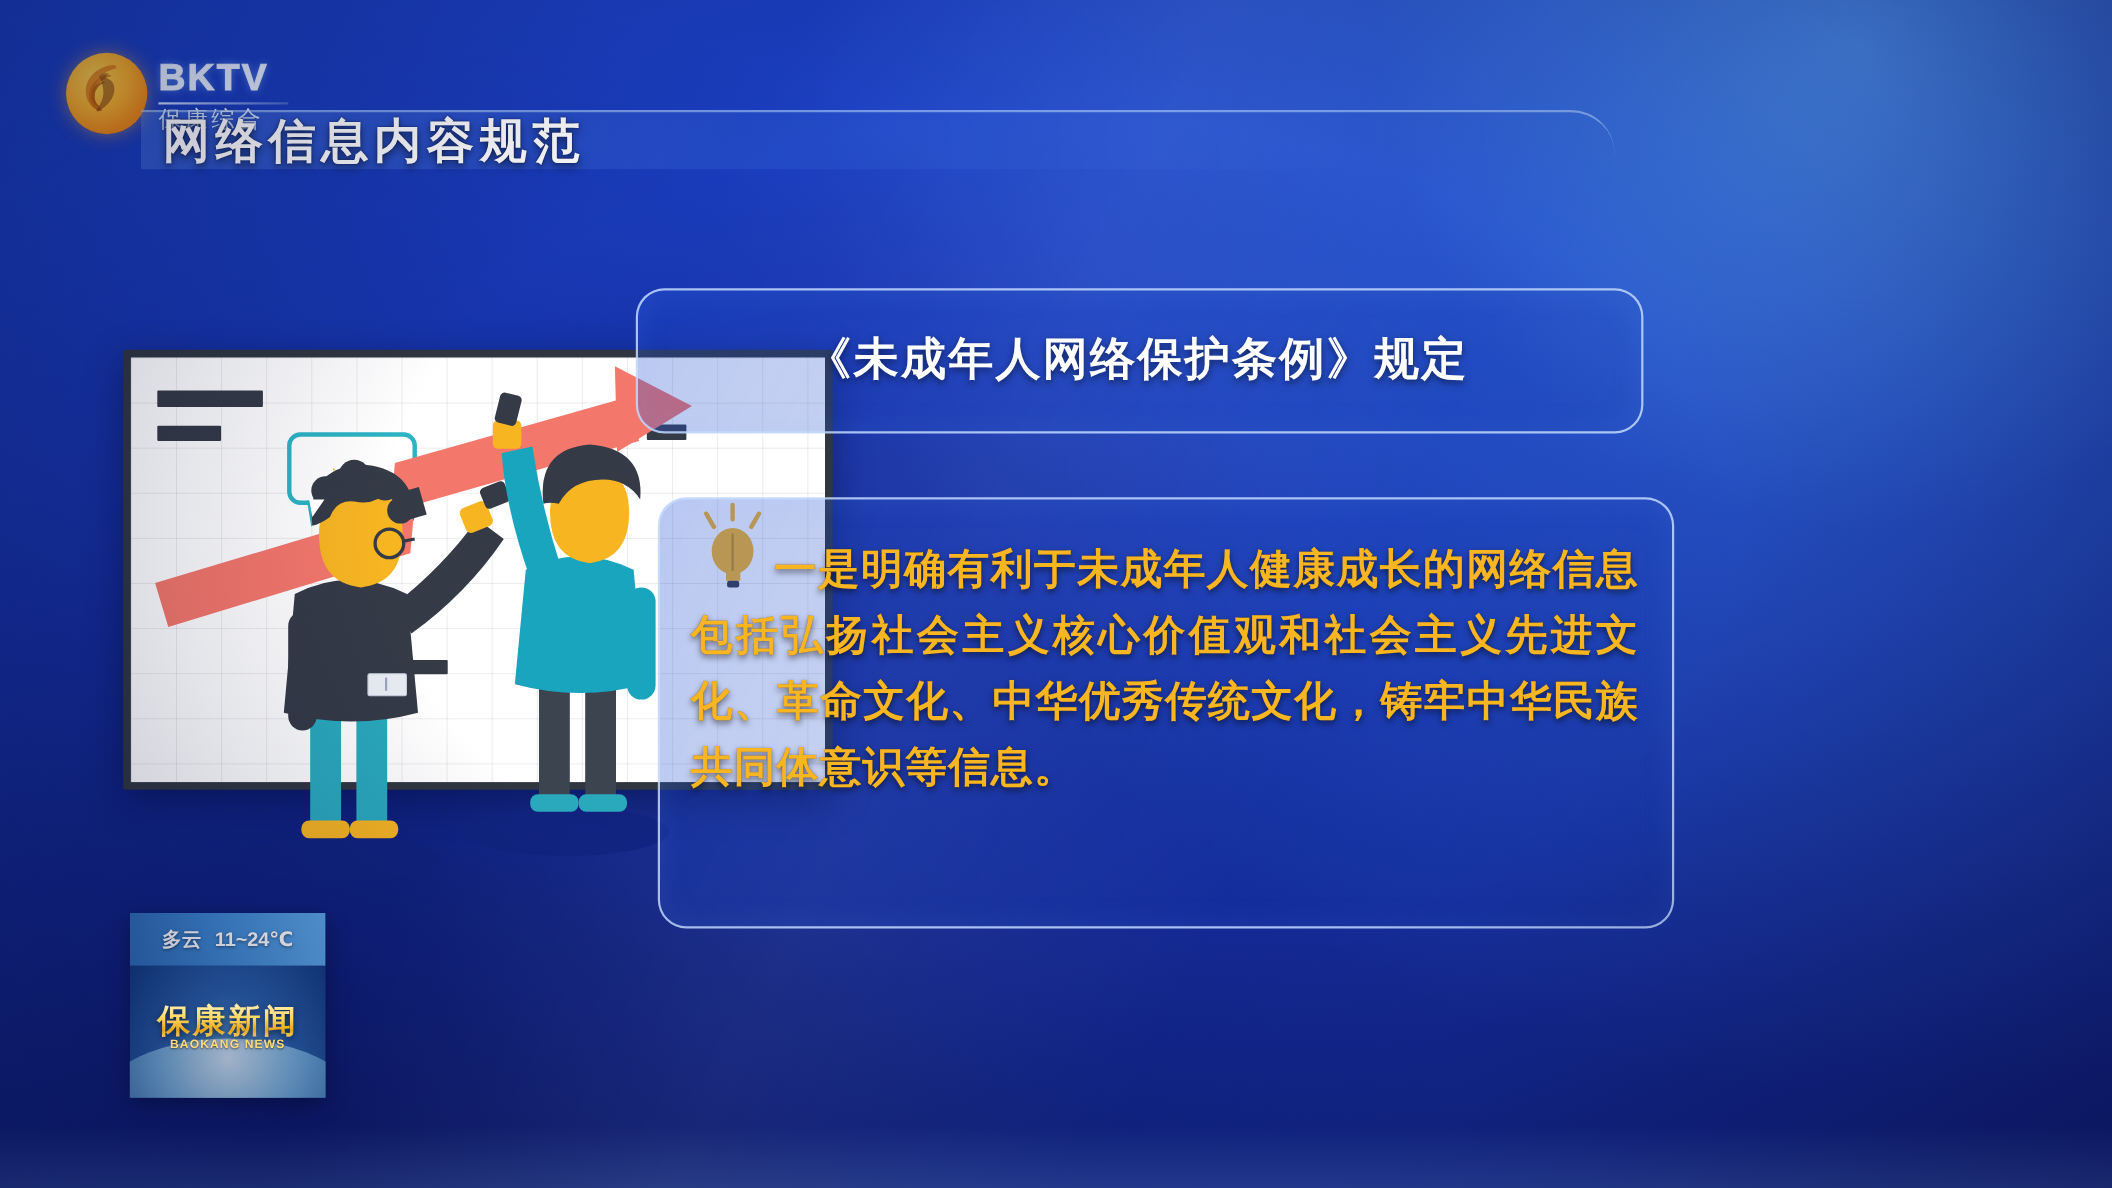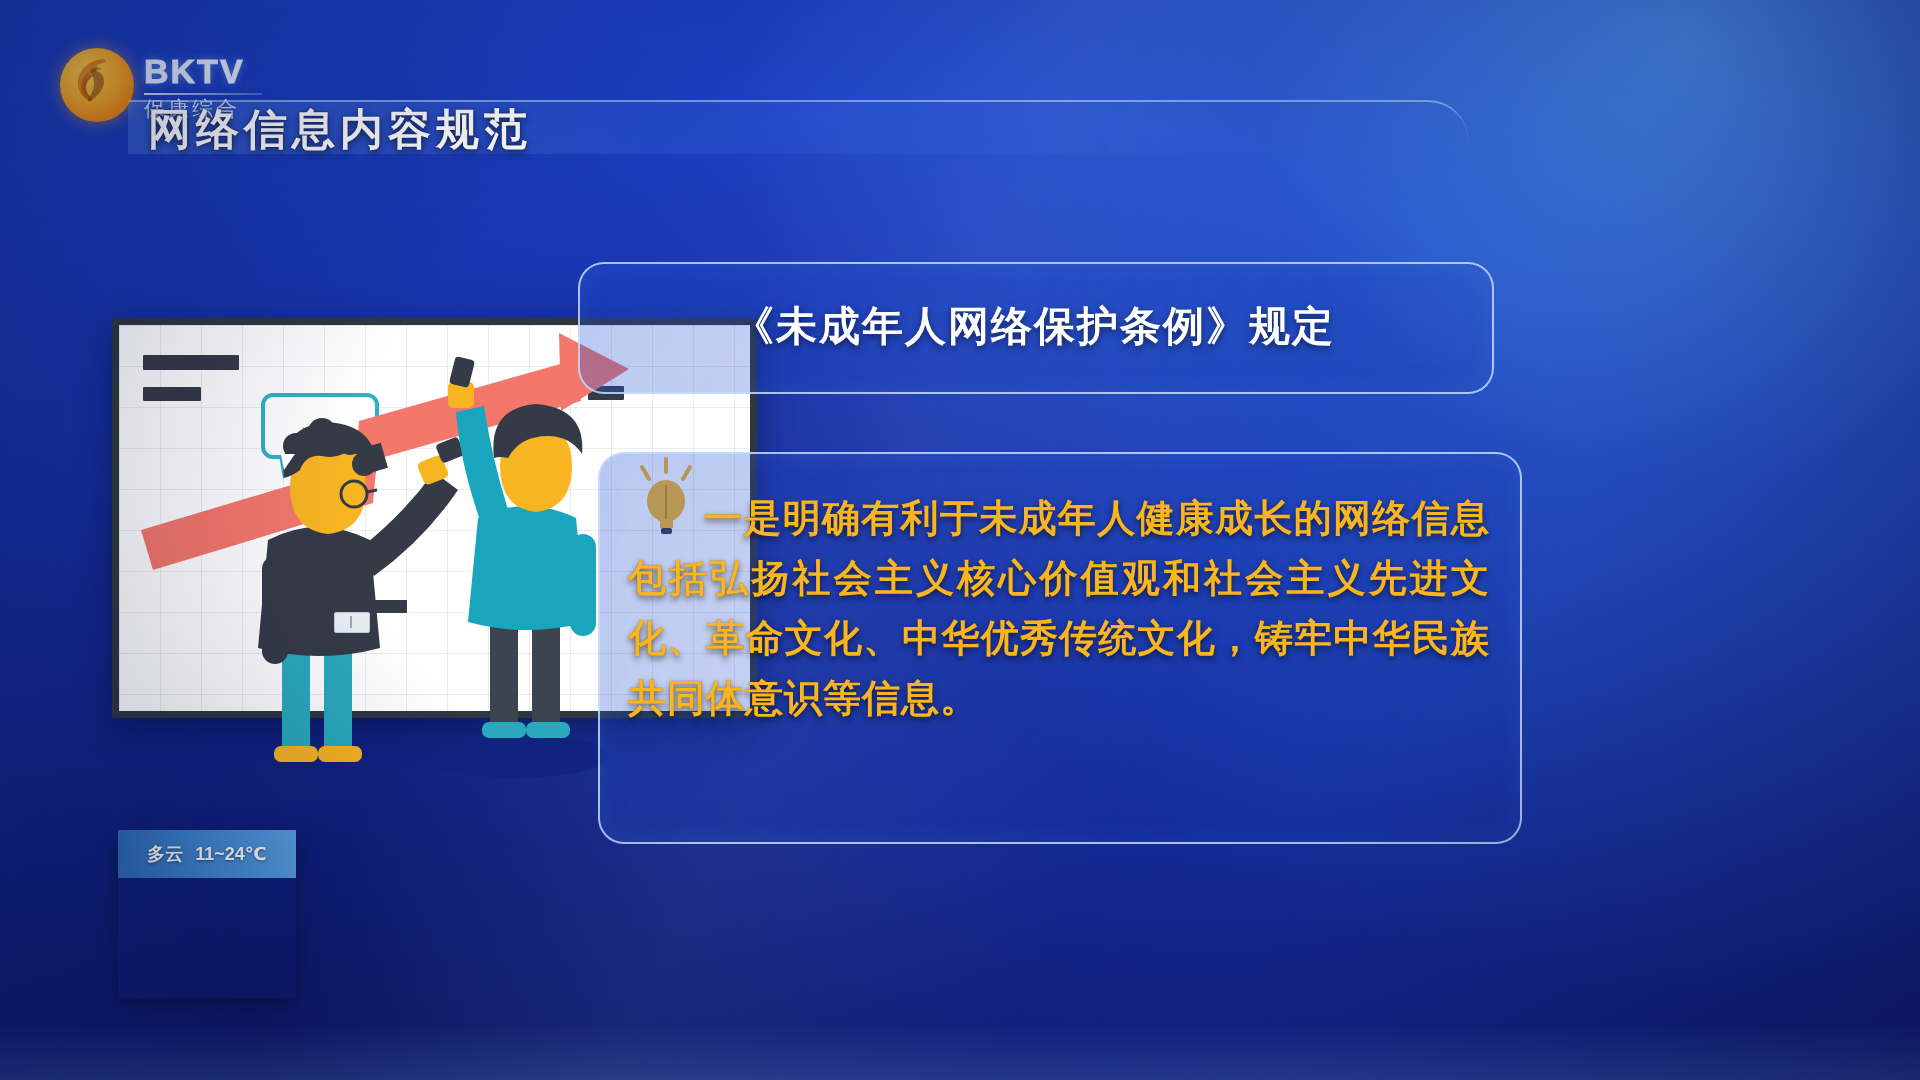--- a/index.html
+++ b/index.html
@@ -208,17 +208,21 @@
   <div class="card" id="card-body"></div>
   <div id="body-text">
     <p>一是明确有利于未成年人健康成长的网络信息包括弘扬社会主义核心价值观和社会主义先进文化、革命文化、中华优秀传统文化，铸牢中华民族共同体意识等信息。</p>
   </div>
 
   <div id="bug">
     <div id="weather">
       <span>多云</span>
       <span>11~24℃</span>
     </div>
+    <div id="progbug">
+      <div id="prog-cn">保康新闻</div>
+      <div id="prog-en">BAOKANG NEWS</div>
+    </div>
   </div>
 
   <div id="bottom-glow"></div>
   <div class="vign"></div>
 </div>
 
 </body></html>

